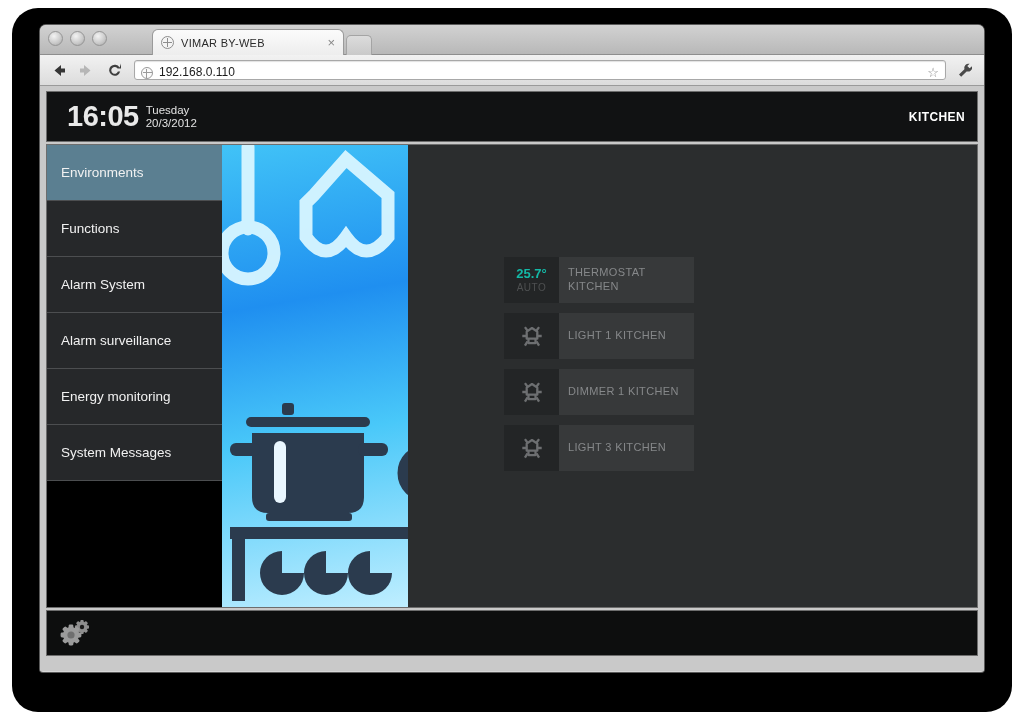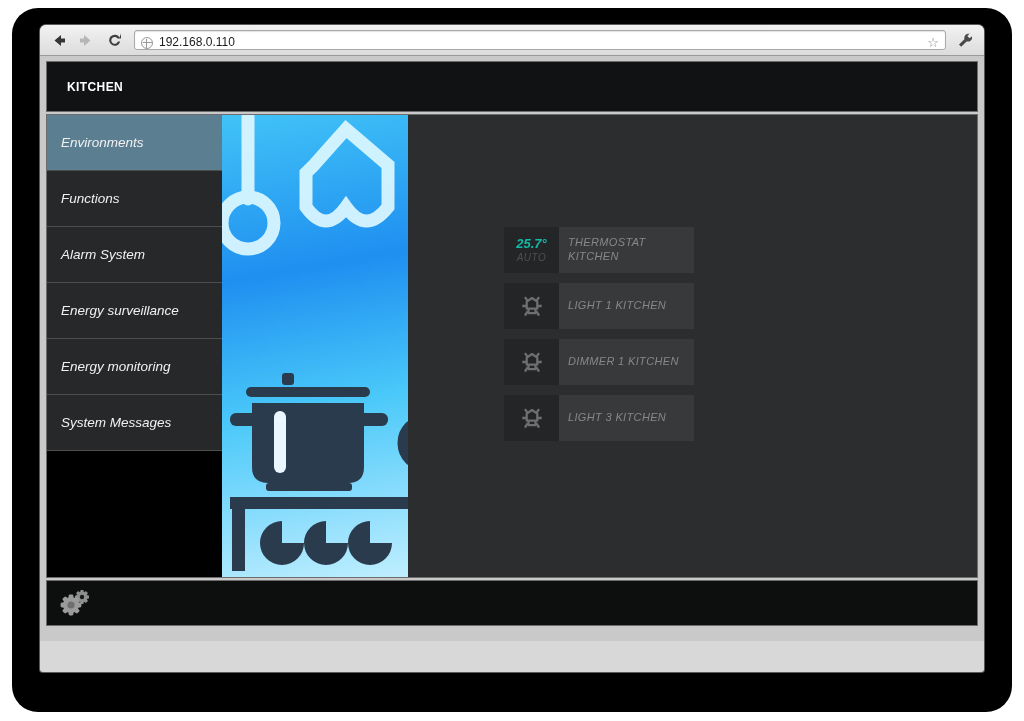--- a/index.html
+++ b/index.html
@@ -108,21 +108,21 @@
     display:flex; align-items:center; justify-content:space-between;
     padding:0 12px 0 20px;
   }
   .clock{ display:flex; align-items:flex-end; gap:7px; }
   .clock .time{ font-size:29px; color:#e9e9e9; font-weight:bold; letter-spacing:-.5px; line-height:1; }
   .clock .dt{ line-height:1.12; padding-bottom:1px; }
   .clock .day, .clock .date{ font-size:11.5px; color:#e2e2e2; display:block; }
   .room{ font-size:12px; color:#fff; font-weight:bold; letter-spacing:.4px; }
 
   
-  .app-body{ position:relative; height:464px; margin-top:2px; display:flex;font-style:italic; }
+  .app-body{ position:relative; height:464px; margin-top:2px; display:flex; }
 
   
   .sidebar{
     width:176px; background:#000;
     border:1px solid #6d6d6d; border-right:none;
     display:flex; flex-direction:column;
   }
   .menu-item{
     height:56px; display:flex; align-items:center; padding-left:14px;
     font-size:13.5px; color:#f1f1f1;
@@ -183,20 +183,33 @@
   }
   .brand-name{ font-size:25px; color:#fff; font-weight:bold; letter-spacing:.5px; }
 </style>
 </head>
 <body>
 
 <div class="bezel"></div>
 
 <div class="browser">
 
+  <div class="tabstrip">
+    <div class="lights">
+      <span class="light"></span>
+      <span class="light"></span>
+      <span class="light"></span>
+    </div>
+    <div class="tab">
+      <span class="favicon"></span>
+      <span class="tab-title">VIMAR BY-WEB</span>
+      <span class="tab-close">×</span>
+    </div>
+    <div class="tab-ghost"></div>
+  </div>
 
   <div class="toolbar">
     <svg class="navicon" viewBox="0 0 17 17">
       <path d="M11 3 L4.5 8.5 L11 14 L11 10.5 L15 10.5 L15 6.5 L11 6.5 Z" fill="#353535"></path>
     </svg>
     <svg class="navicon" viewBox="0 0 17 17">
       <path d="M6 3 L12.5 8.5 L6 14 L6 10.5 L2 10.5 L2 6.5 L6 6.5 Z" fill="#b6b6b6"></path>
     </svg>
     <svg class="navicon" viewBox="0 0 17 17">
       <path d="M13.6 5.4 A5.6 5.6 0 1 0 14.2 9.6 L11.9 9.6 A3.4 3.4 0 1 1 11.6 6.6 L9.2 6.6 L15 6.6 L15 1.4 Z" fill="#3f3f3f"></path>
@@ -207,37 +220,44 @@
       <span class="star">☆</span>
     </div>
     <svg class="wrench" viewBox="0 0 17 17">
       <path d="M12.6 1.8 a4.3 4.3 0 0 0-5.2 5.4 L2 12.6 l2.2 2.2 5.4-5.4 a4.3 4.3 0 0 0 5.4-5.2 L12.6 6.3 10.3 4 Z" fill="#4a4a4a"></path>
     </svg>
   </div>
 
   <div class="app">
 
     <div class="app-header">
+      <div class="clock">
+        <span class="time">16:05</span>
+        <span class="dt">
+          <span class="day">Tuesday</span>
+          <span class="date">20/3/2012</span>
+        </span>
+      </div>
       <div class="room">KITCHEN</div>
     </div>
 
     <div class="app-body">
 
       <div class="sidebar">
         <div class="menu-item active">
           <span>Environments</span>
         </div>
         <div class="menu-item">
           <span>Functions</span>
         </div>
         <div class="menu-item">
           <span>Alarm System</span>
         </div>
         <div class="menu-item">
-          <span>Energy surveillance</span>
+          <span>Alarm surveillance</span>
         </div>
         <div class="menu-item">
           <span>Energy monitoring</span>
         </div>
         <div class="menu-item">
           <span>System Messages</span>
         </div>
         <div class="sidebar-filler"></div>
       </div>
 

